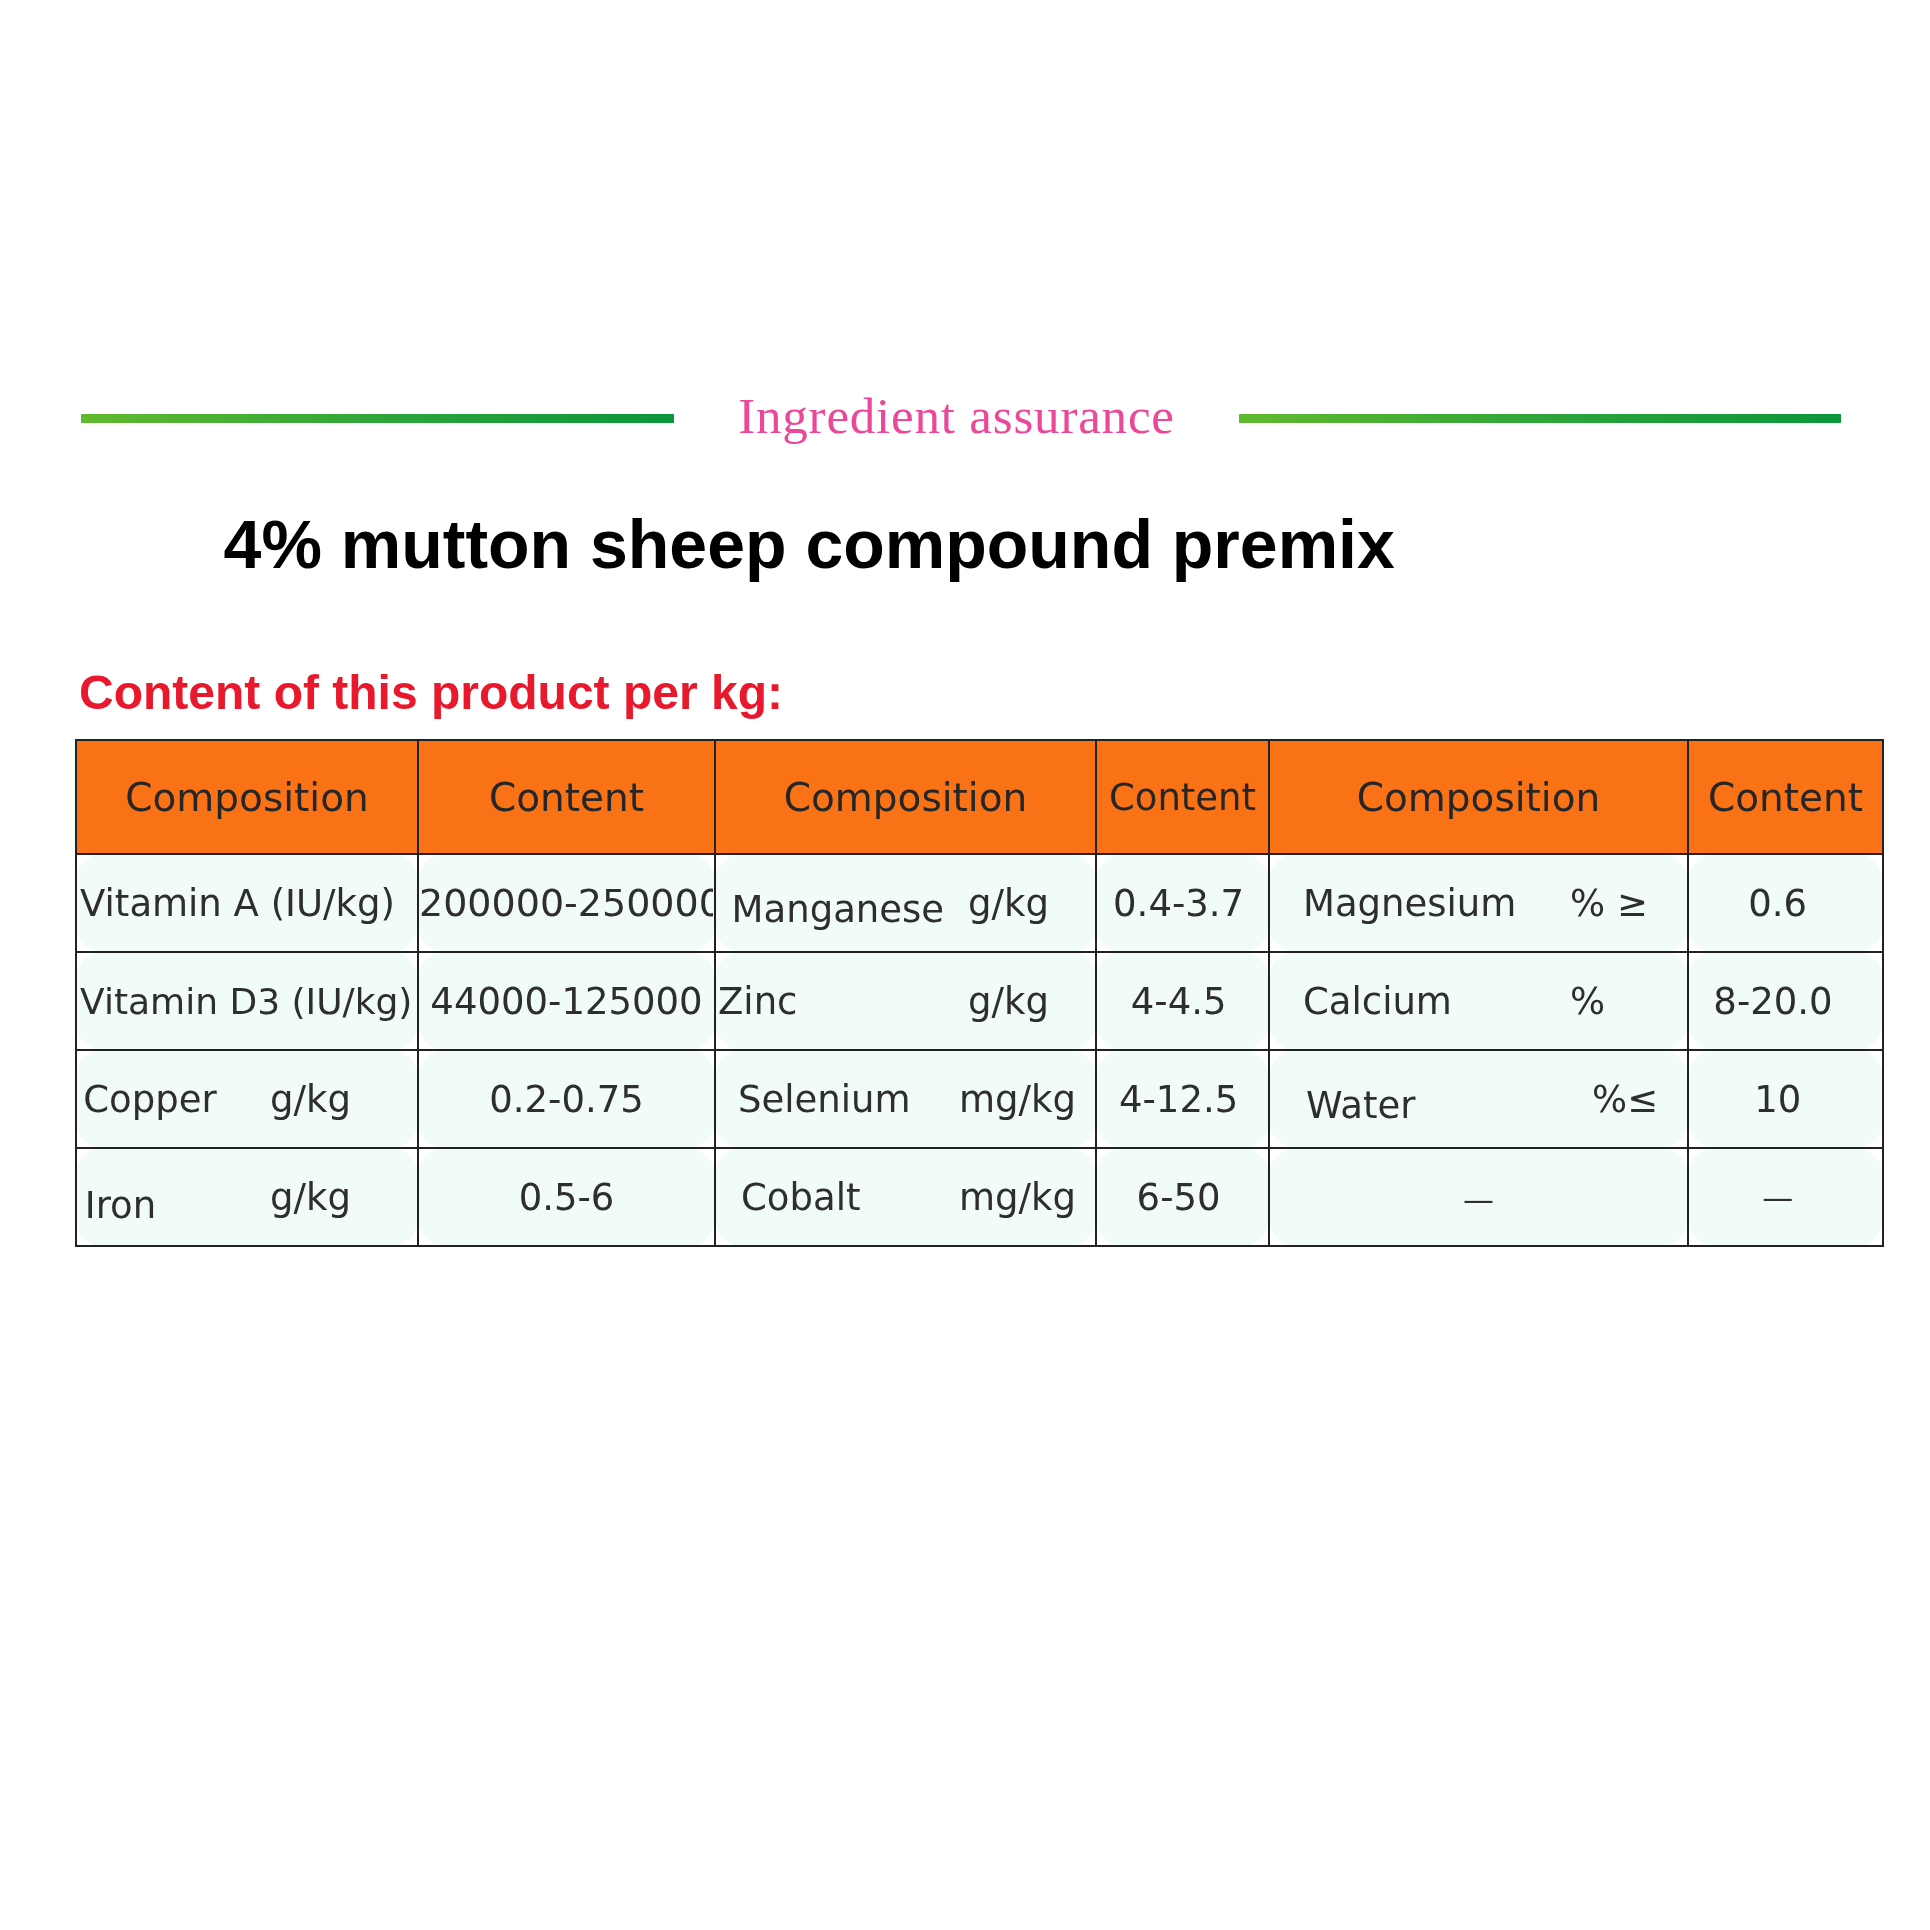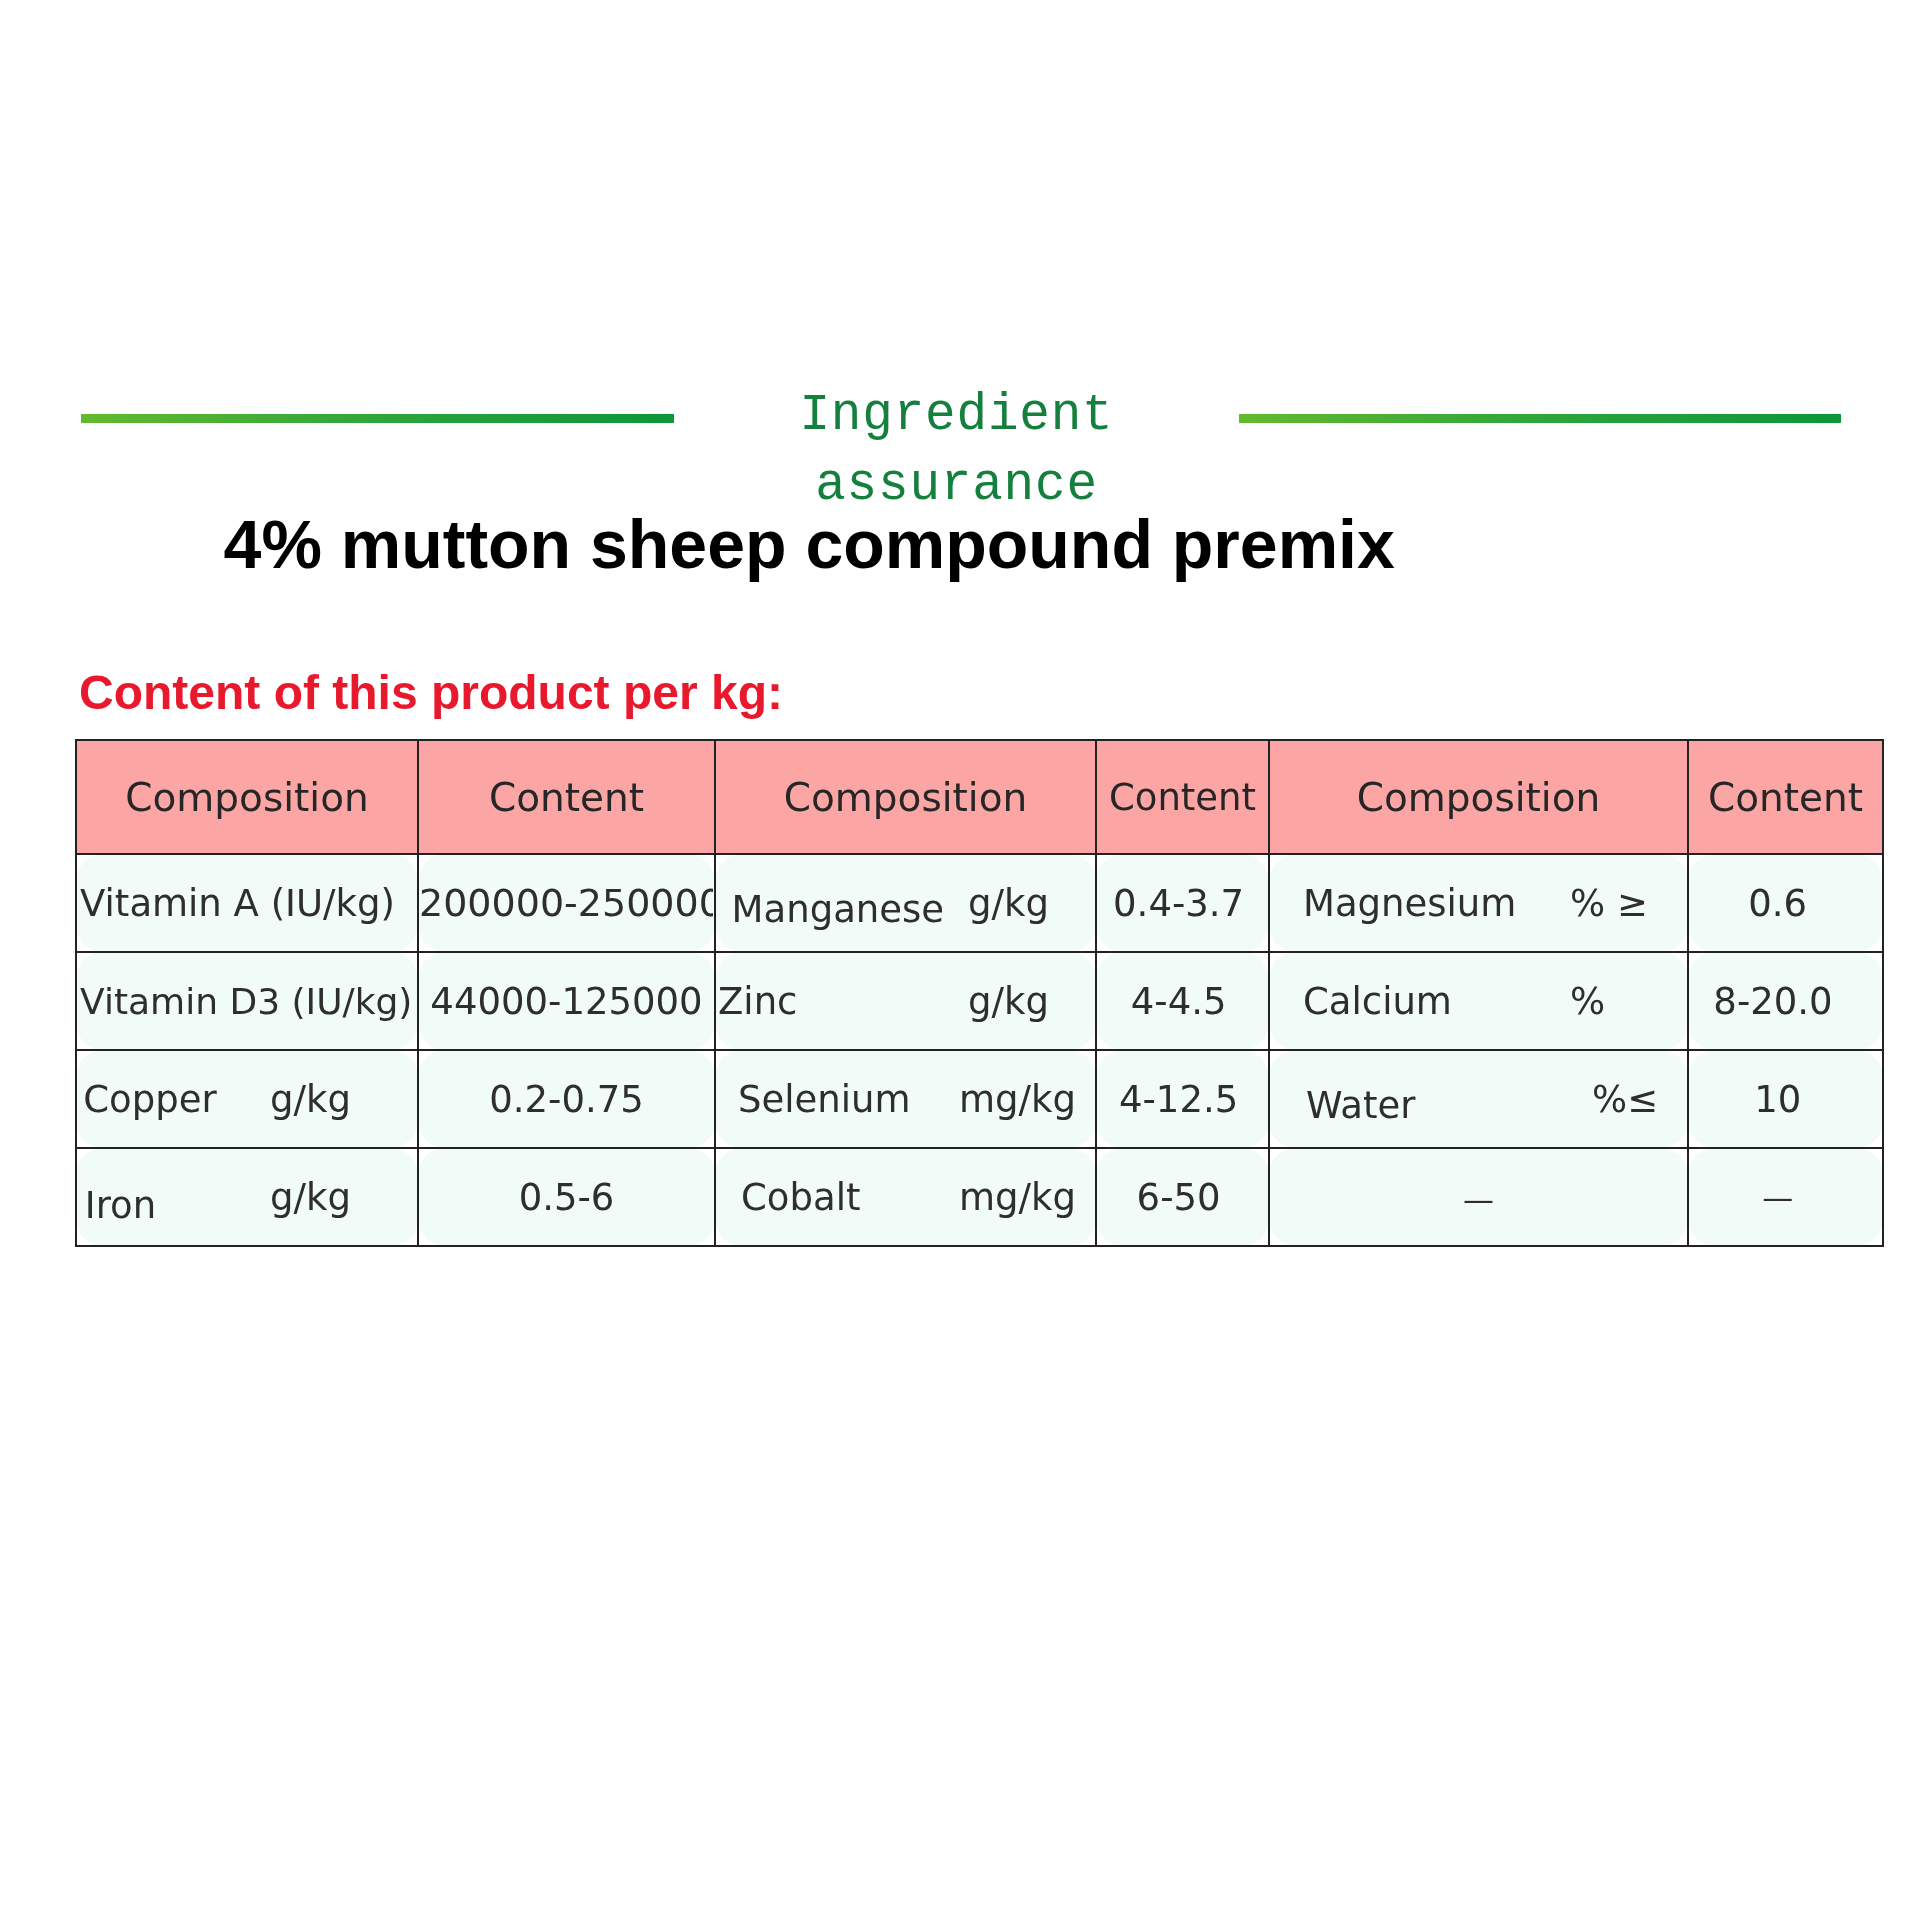--- a/index.html
+++ b/index.html
@@ -31,23 +31,23 @@
     .rule.left { left: 0; width: 593px; }
     .rule.right { left: 1158px; width: 602px; }
     .section-title {
       position: absolute;
       left: 593px;
       width: 565px;
       top: 0;
       height: 70px;
       line-height: 70px;
       text-align: center;
-      font-family: Liberation Mono, monospace;
+      font-family: Liberation Serif, serif;
       font-size: 51px;
-      color: #15803d;
+      color: #ec4899;
       letter-spacing: 0.8px;
     }
     .product-title {
       position: absolute;
       left: 0;
       width: 1634px;
       top: 490px;
       height: 109px;
       line-height: 109px;
       text-align: center;
@@ -79,21 +79,21 @@
       font-family: "DejaVu Sans", sans-serif;
       color: #2e2e2e;
     }
     table.composition th, table.composition td {
       border: 2.3px solid #222;
       padding: 0;
       overflow: hidden;
       white-space: nowrap;
     }
     table.composition th {
-      background: #fca5a5;
+      background: #f97316;
       height: 112px;
       font-weight: normal;
       font-size: 39px;
       text-align: center;
       color: #262626;
     }
     table.composition td {
       background: #f1fcf8;
       height: 96px;
       font-size: 37px;

